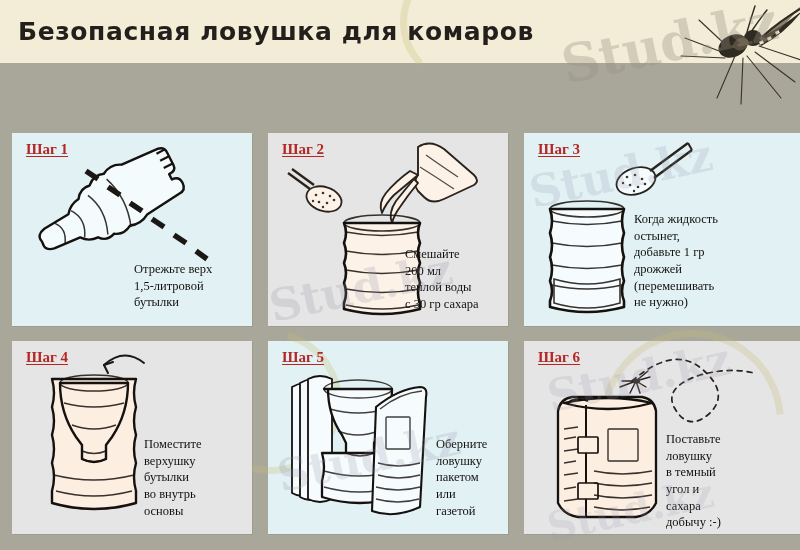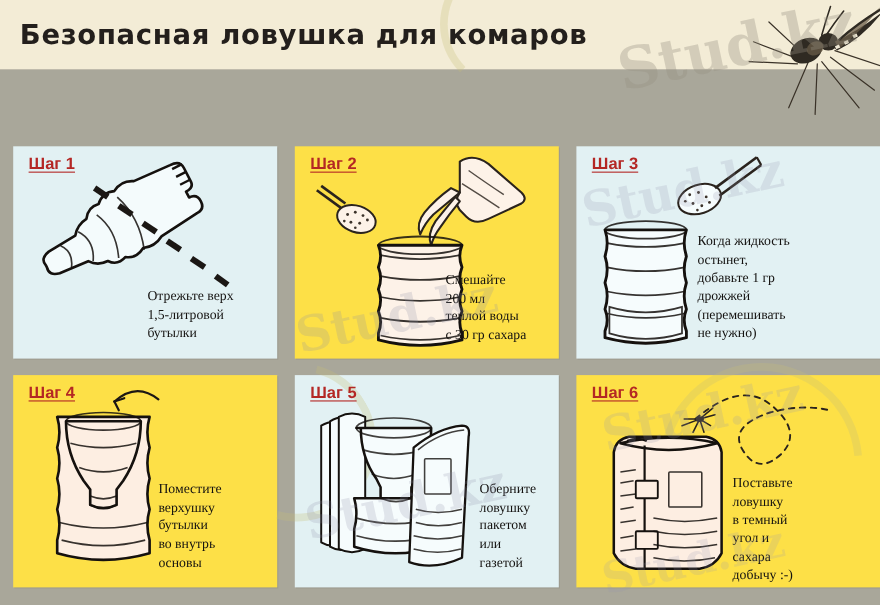--- a/index.html
+++ b/index.html
@@ -39,31 +39,31 @@
   .grid{
     position:absolute;left:12px;top:133px;
     width:752px;height:400px;
   }
   .panel{
     position:absolute;width:240px;height:193px;
     box-shadow:1px 1px 0 rgba(0,0,0,.07);
     overflow:hidden;
   }
   .p-blue{background:#e2f1f3;}
-  .p-peach{background:#fde047;}
+  .p-peach{background:#e5e5e5;}
   .panel.c0{left:0;}
   .panel.c1{left:256px;}
   .panel.c2{left:512px;padding-left:45px;}
   .panel.r0{top:0;}
   .panel.r1{top:208px;}
 
   .step-label{
     position:absolute;left:14px;top:8px;
     font-size:15px;font-weight:bold;color:#b42724;
-    font-family:Liberation Sans, sans-serif;
+    font-family:Liberation Serif, serif;
     text-decoration:underline;text-decoration-thickness:1px;
     text-underline-offset:2px;
     white-space:nowrap;z-index:4;
   }
   .caption{
     position:absolute;
     font-size:12.5px;line-height:1.33;color:#141210;
     font-family:Liberation Serif, serif;
     z-index:3;white-space:pre-line;font-weight:500;
   }

